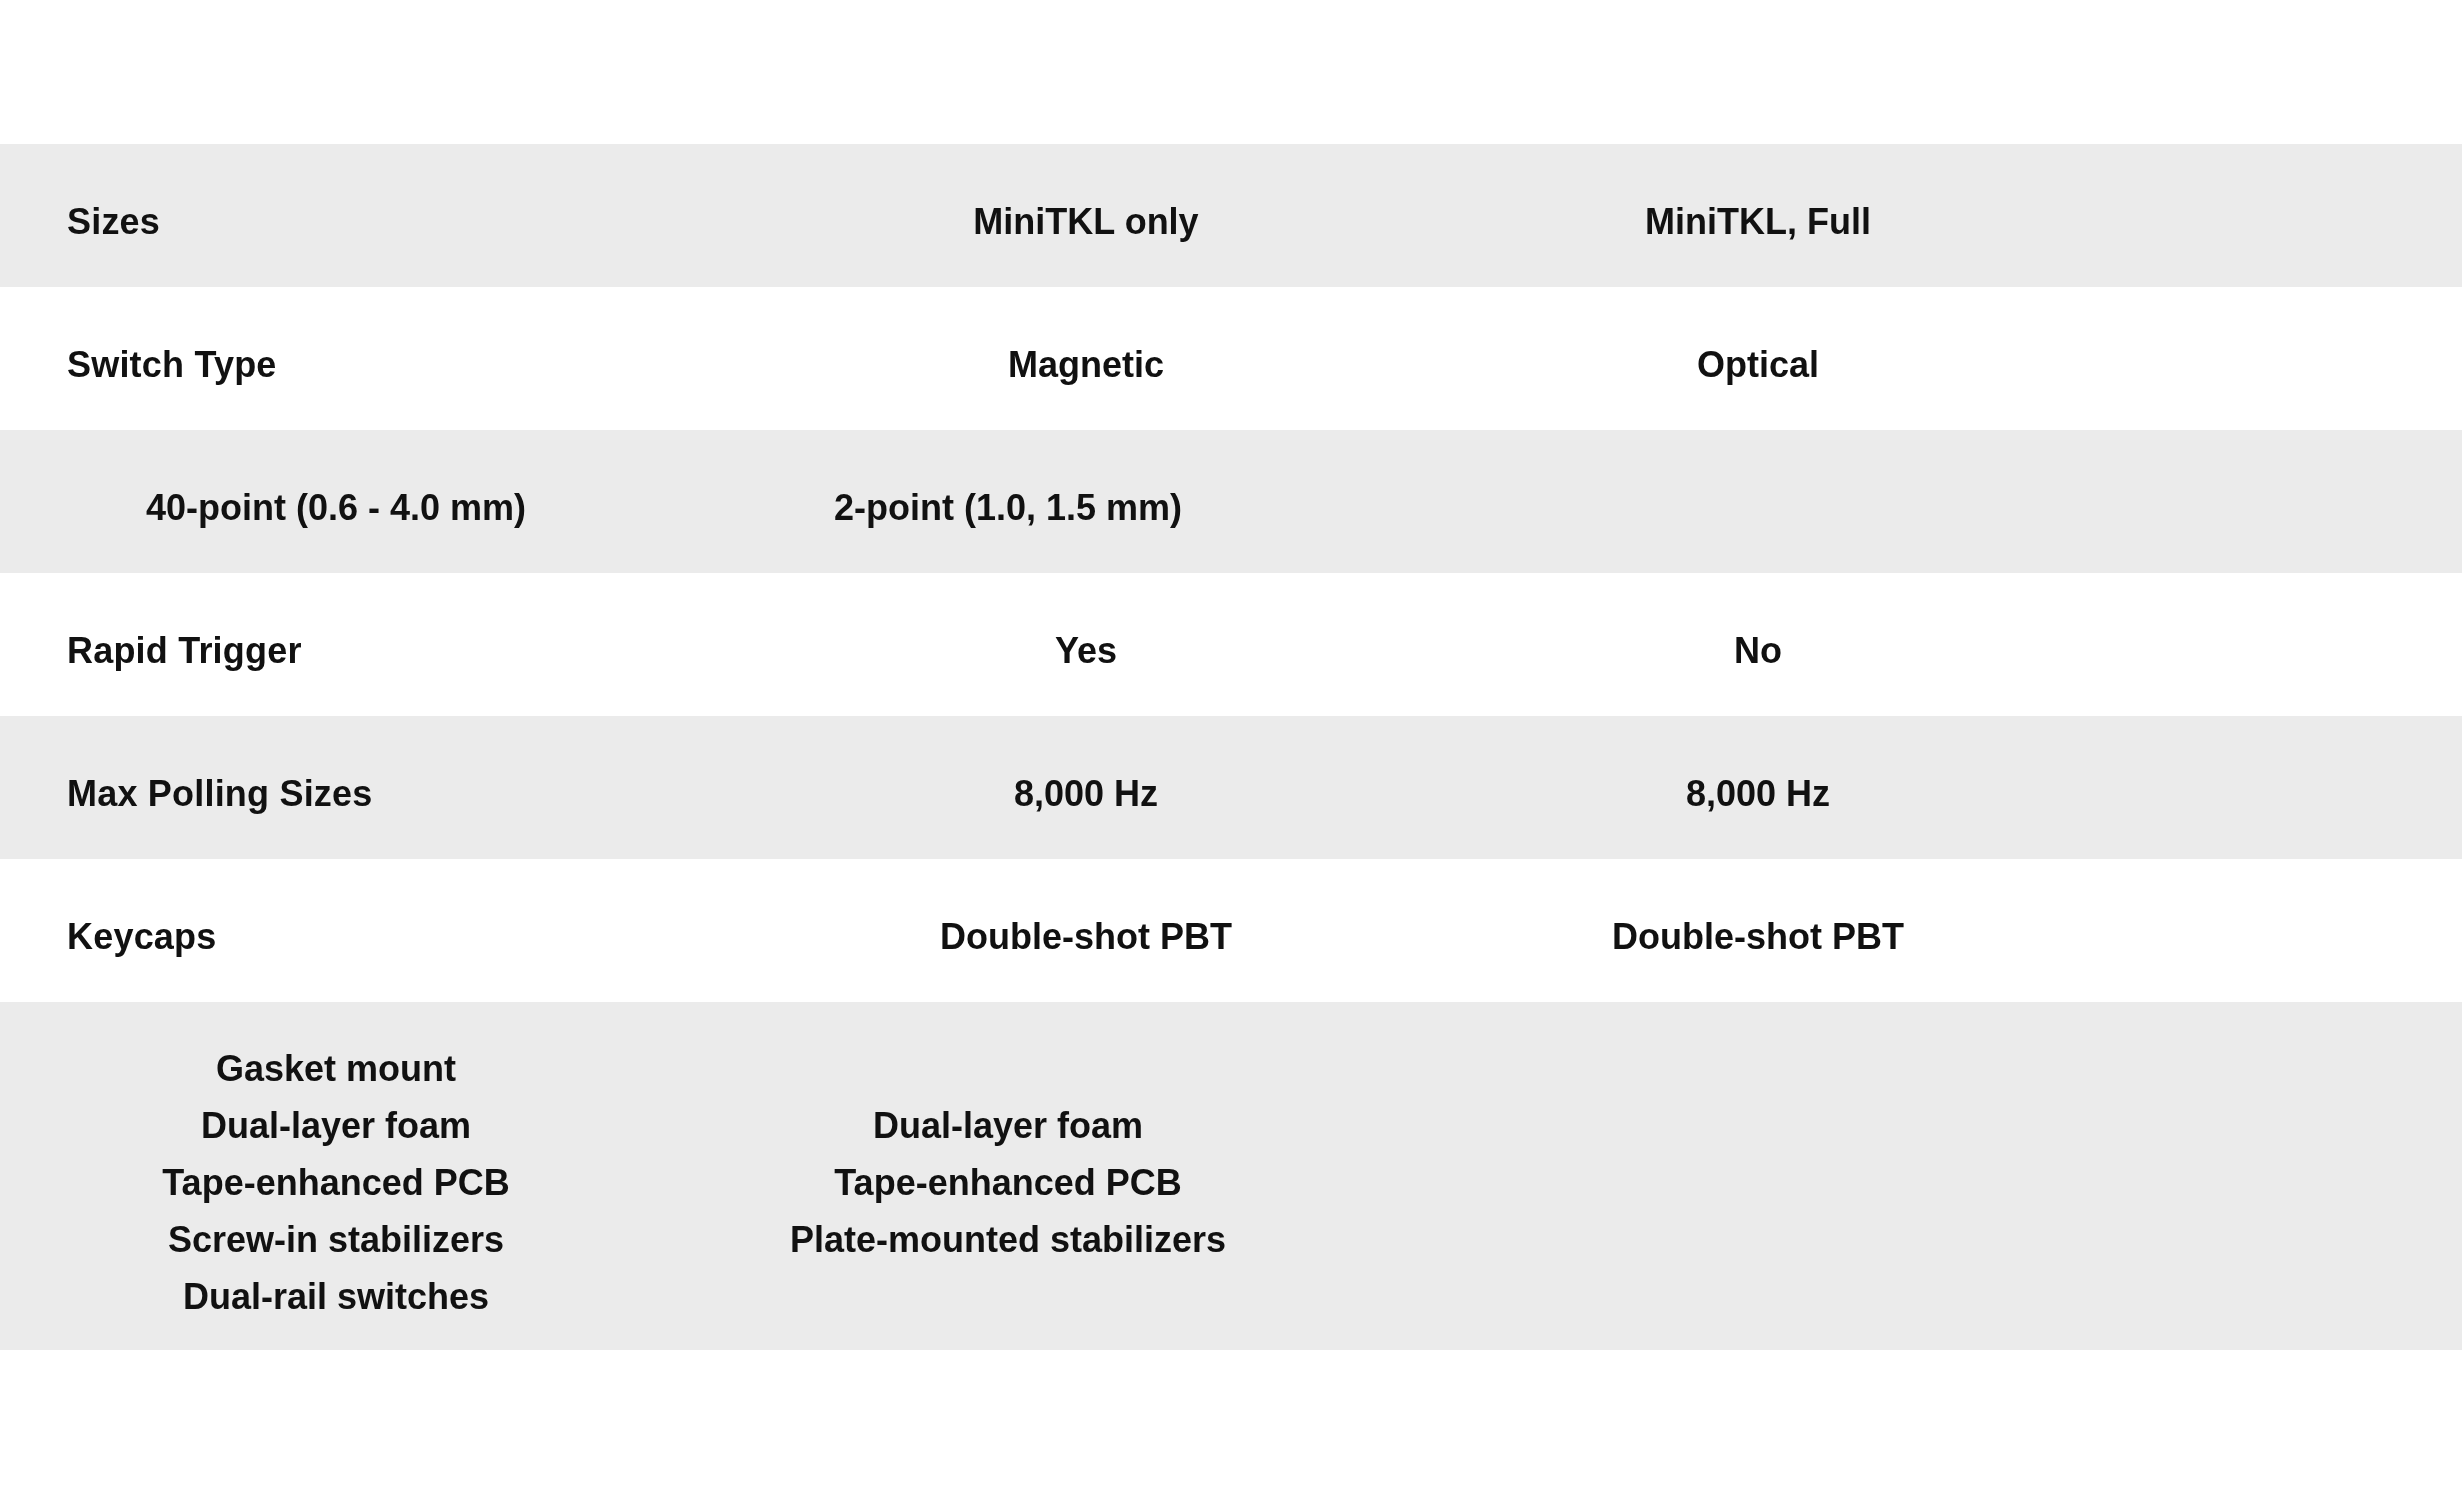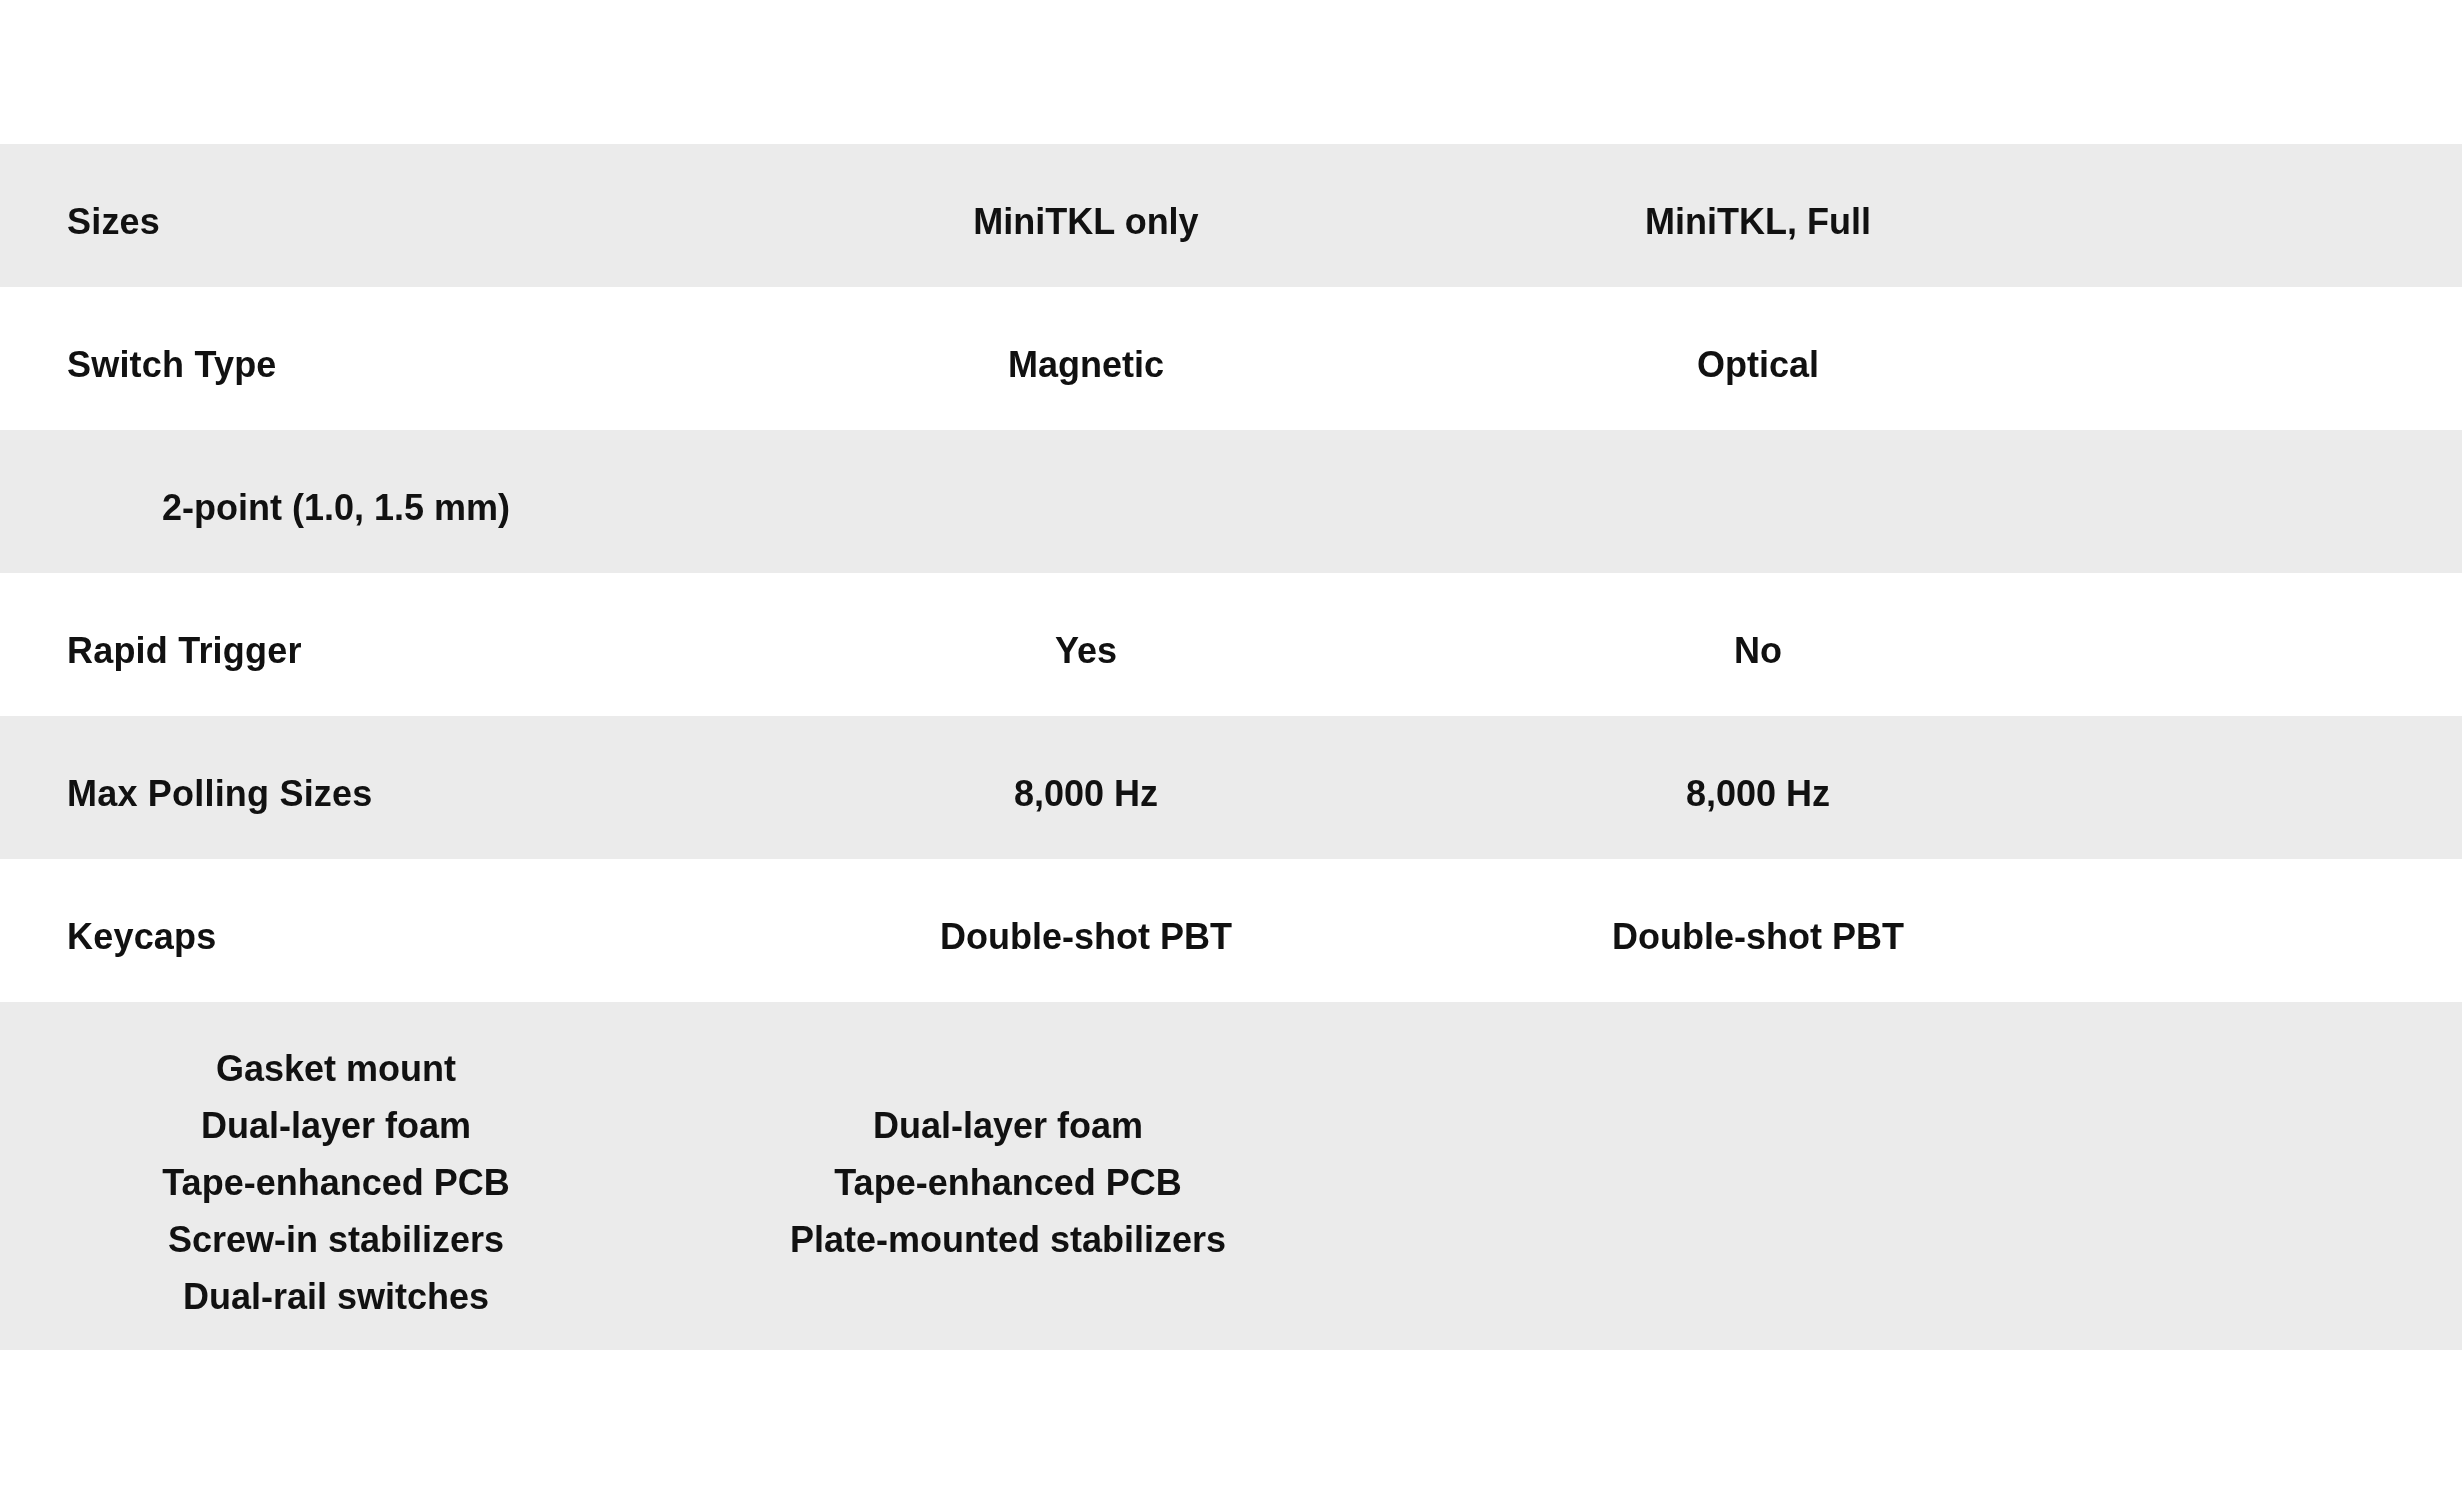--- a/index.html
+++ b/index.html
@@ -65,20 +65,21 @@
     <div class="cell value">MiniTKL, Full</div>
   </div>
 
   <div class="spec-row">
     <div class="cell label">Switch Type</div>
     <div class="cell value">Magnetic</div>
     <div class="cell value">Optical</div>
   </div>
 
   <div class="spec-row alt">
+    <div class="cell value">40-point (0.6 - 4.0 mm)</div>
     <div class="cell value">2-point (1.0, 1.5 mm)</div>
   </div>
 
   <div class="spec-row">
     <div class="cell label">Rapid Trigger</div>
     <div class="cell value">Yes</div>
     <div class="cell value">No</div>
   </div>
 
   <div class="spec-row alt">

